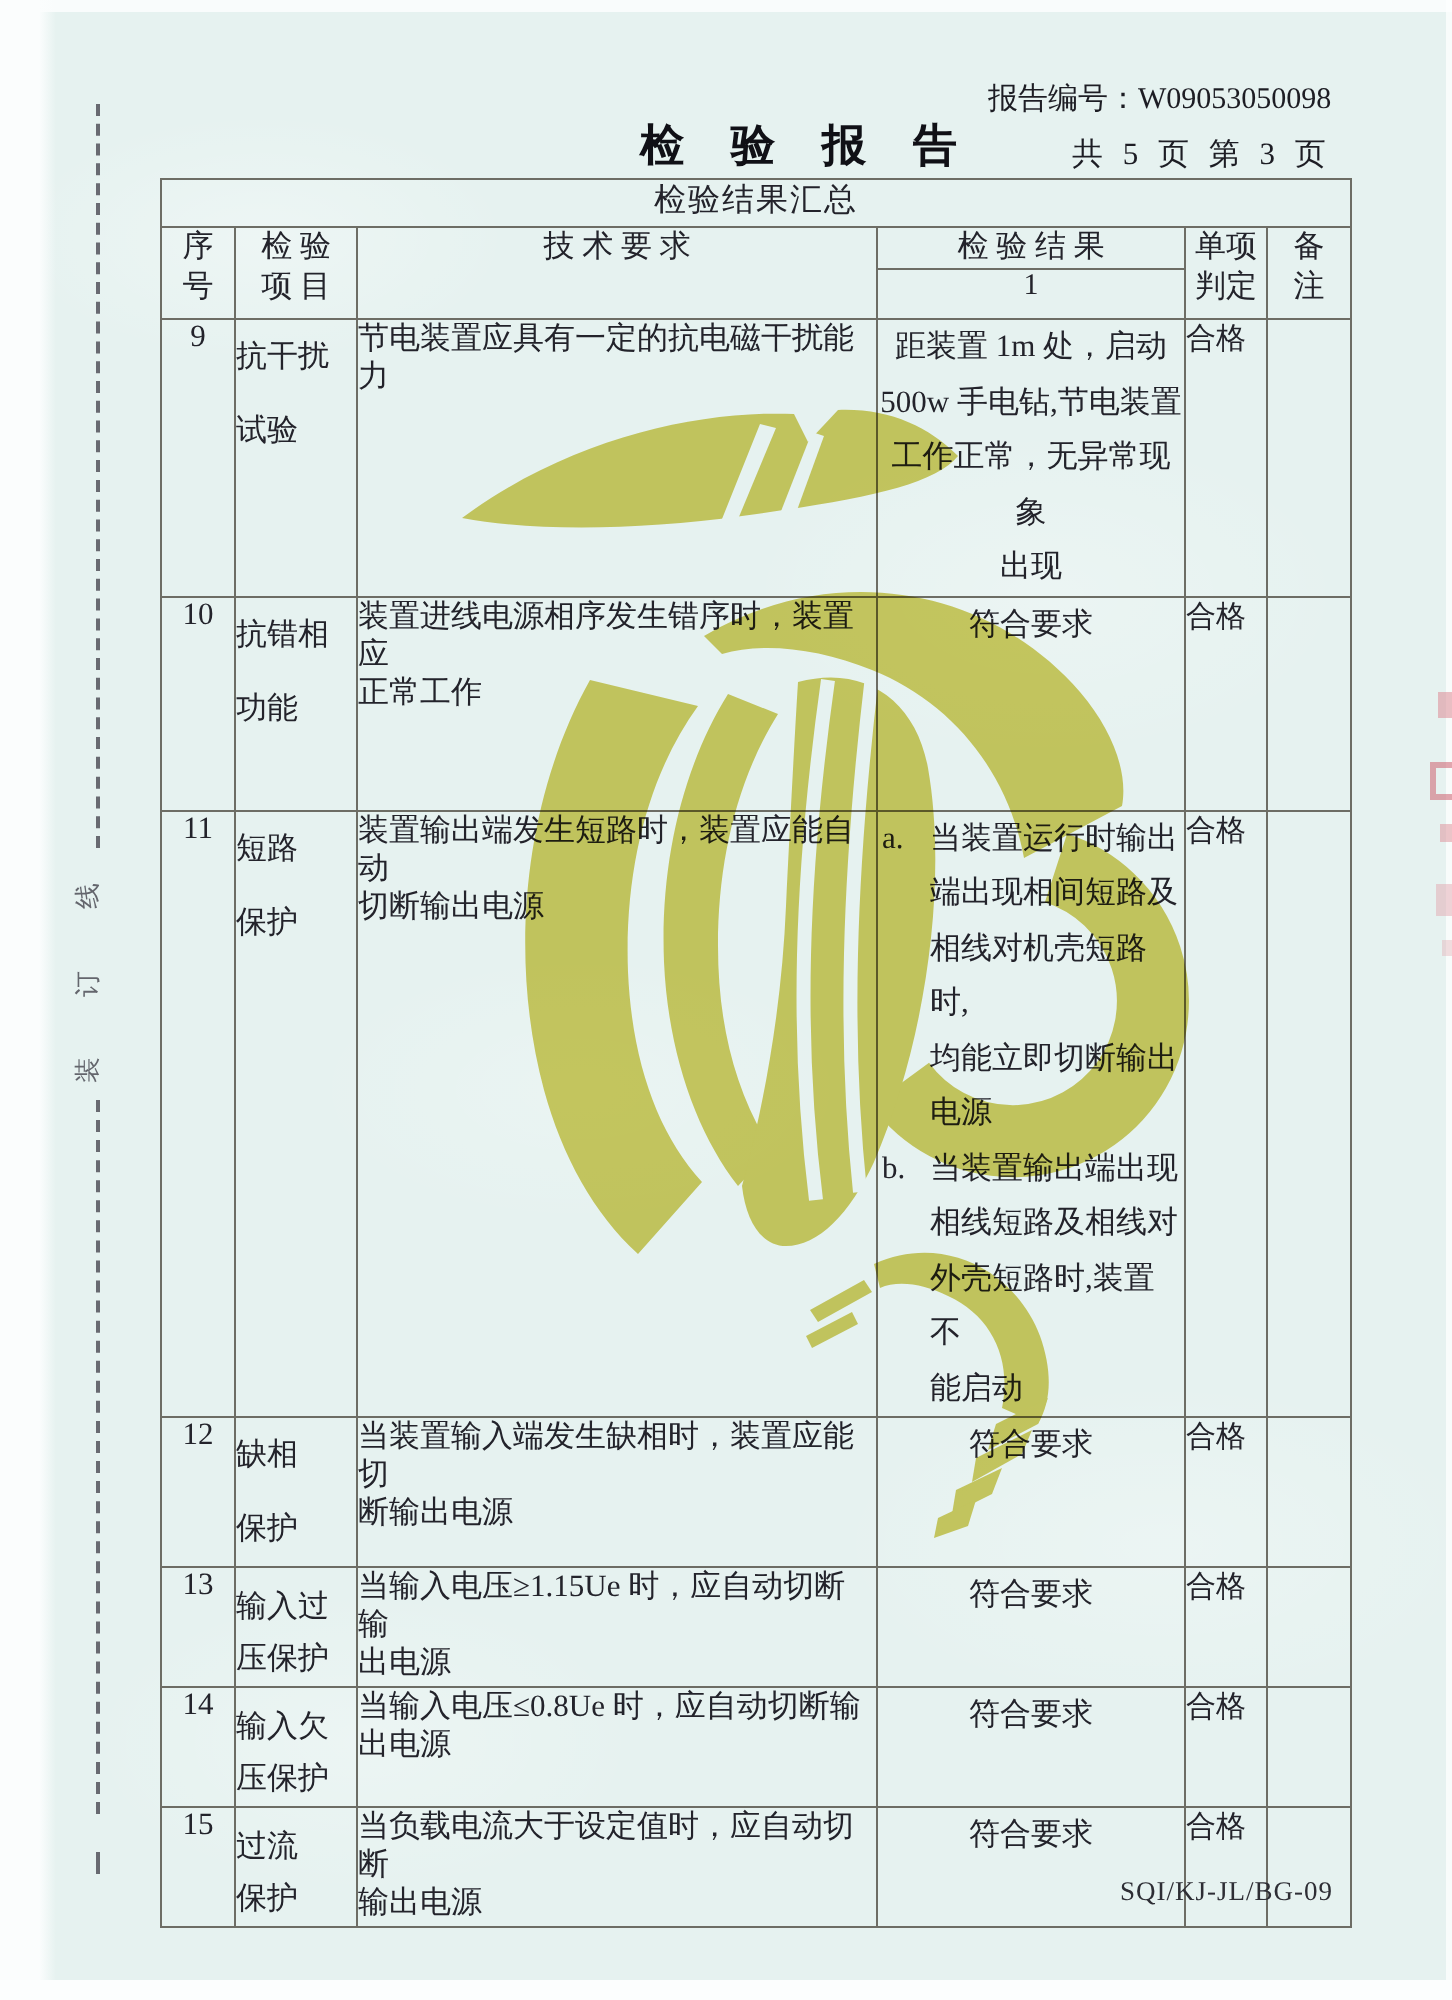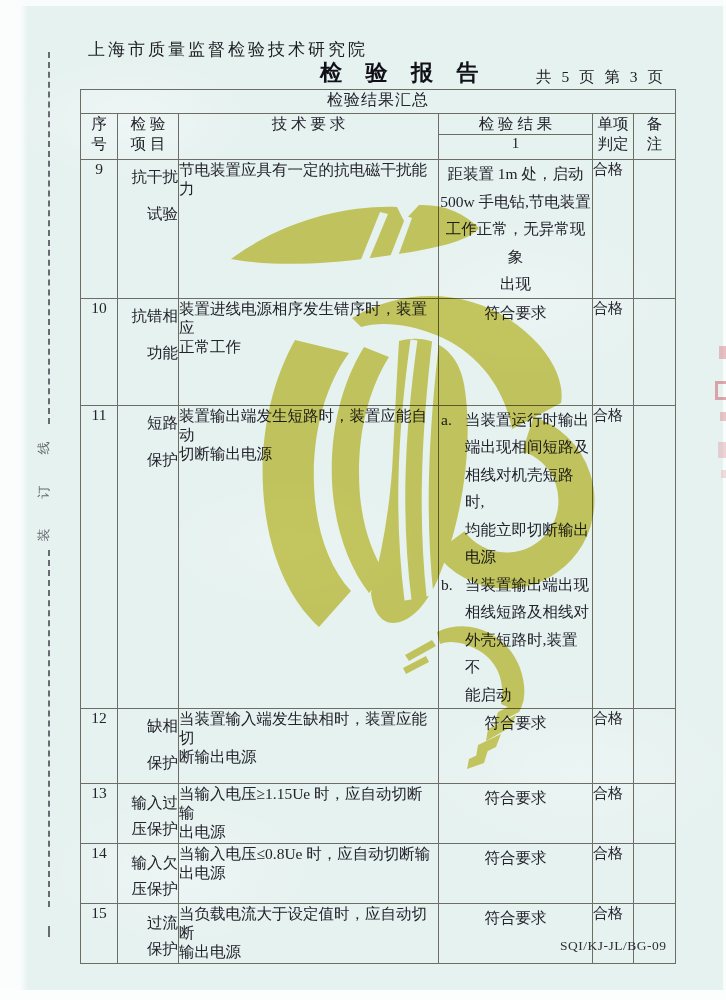--- a/index.html
+++ b/index.html
@@ -42,21 +42,21 @@
   table.report td,table.report th{border:1px solid #6d6d65;padding:0;font-weight:normal;
     vertical-align:top;overflow:visible;}
   tr.sum{height:24px;}
   td.sum-cell{text-align:center;font-size:16px;letter-spacing:1px;vertical-align:middle;margin-left:24px;}
   tr.hd1{height:19px;} tr.hd2{height:25px;}
   th.hd{vertical-align:middle;text-align:center;white-space:pre-line;line-height:20px;font-size:15.5px;}
   th.hd-sub{vertical-align:middle;text-align:center;font-size:15px;}
   tr.r9{height:111px;} tr.r10{height:107px;} tr.r11{height:250px;} tr.r12{height:58px;margin-left:12px;}
   tr.r13{height:55px;} tr.r14{height:55px;} tr.r15{height:55px;}
   td.c-no{text-align:center;padding-top:9px;}
-  td.c-item{text-align:right;white-space:pre-line;line-height:37px;padding-top:4px;font-family:Liberation Mono, monospace;}
+  td.c-item{text-align:left;white-space:pre-line;line-height:37px;padding-top:4px;}
   td.c-item.tight{line-height:26px;padding-top:7px;}
   td.c-tech{white-space:pre-line;line-height:19px;padding:5px 6px 0 10px;}
   td.c-res{text-align:center;white-space:pre-line;line-height:27.5px;padding-top:5px;}
   td.c-verdict{text-align:left;padding-top:7px;font-size:15px;}
   td.c-note{}
   td.c-res-list{padding:4px 2px 0 8px;}
   .ab{display:flex;line-height:27.5px;text-align:left;}
   .ab .mk{width:24px;flex:none;padding-left:2px;}
   .ab .tx{white-space:pre-line;}
 
@@ -83,21 +83,21 @@
   <div class="edge-right"></div>
   <div class="edge-bottom"></div>
 
   <div class="dash d1"></div>
   <div class="bind-char" style="top:440px">线</div>
   <div class="bind-char" style="top:484px">订</div>
   <div class="bind-char" style="top:527px">装</div>
   <div class="dash d2"></div>
   <div class="dash d3"></div>
 
-  <div class="institute">上海市质量监督检验技术研究院</div>
+  <div class="report-no">报告编号：W09053050098</div>
   <div class="title">检 验 报 告</div>
   <div class="page-info">共 5 页  第 3 页</div>
 
   <table class="report">
     <colgroup>
       <col style="width:37px">
         <col style="width:61px">
         <col style="width:260px">
       <col style="width:154px">
         <col style="width:41px">

